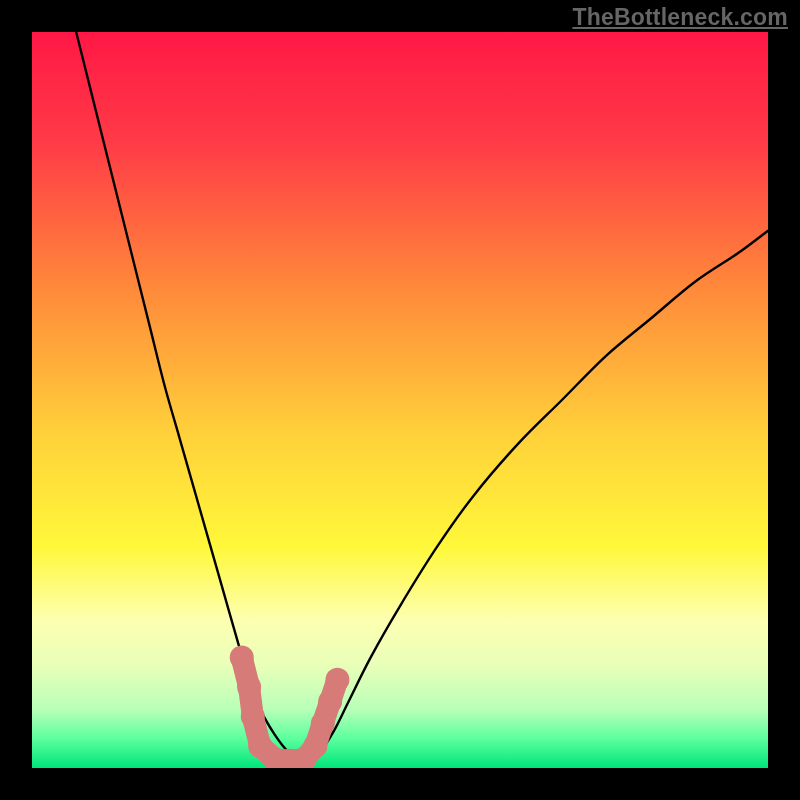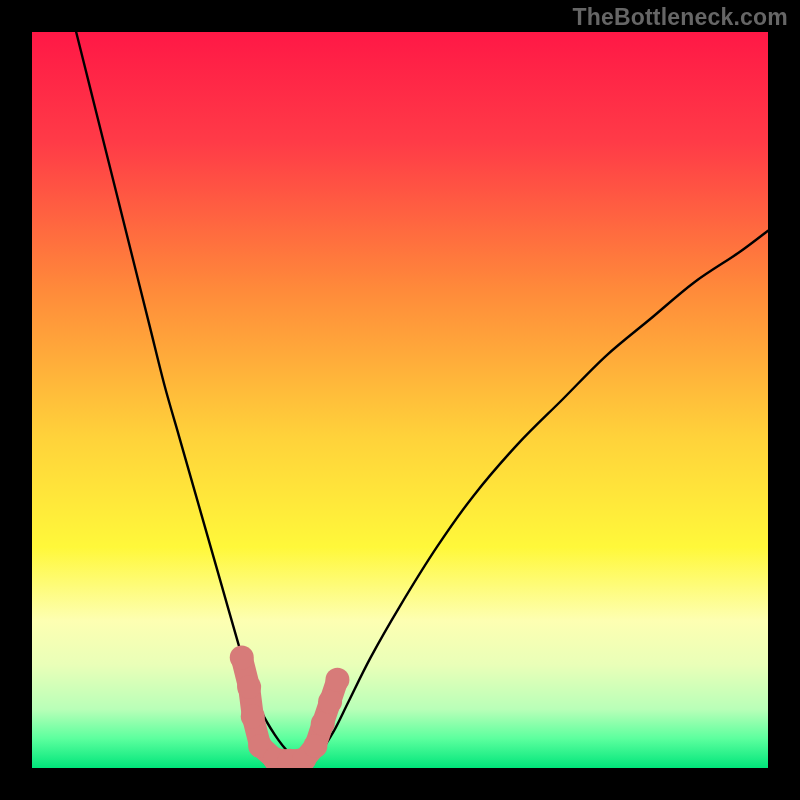--- a/index.html
+++ b/index.html
@@ -27,20 +27,21 @@
     overflow: hidden;
   }
   .watermark {
     position: absolute;
     top: 4px;
     right: 12px;
     color: #666;
     font-size: 23px;
     font-weight: bold;
     letter-spacing: 0.2px;
+    text-decoration: underline;
   }
   svg {
     display: block;
   }
 </style>
 </head>
 <body>
 
 <div class="frame">
   <div class="watermark">TheBottleneck.com</div>

